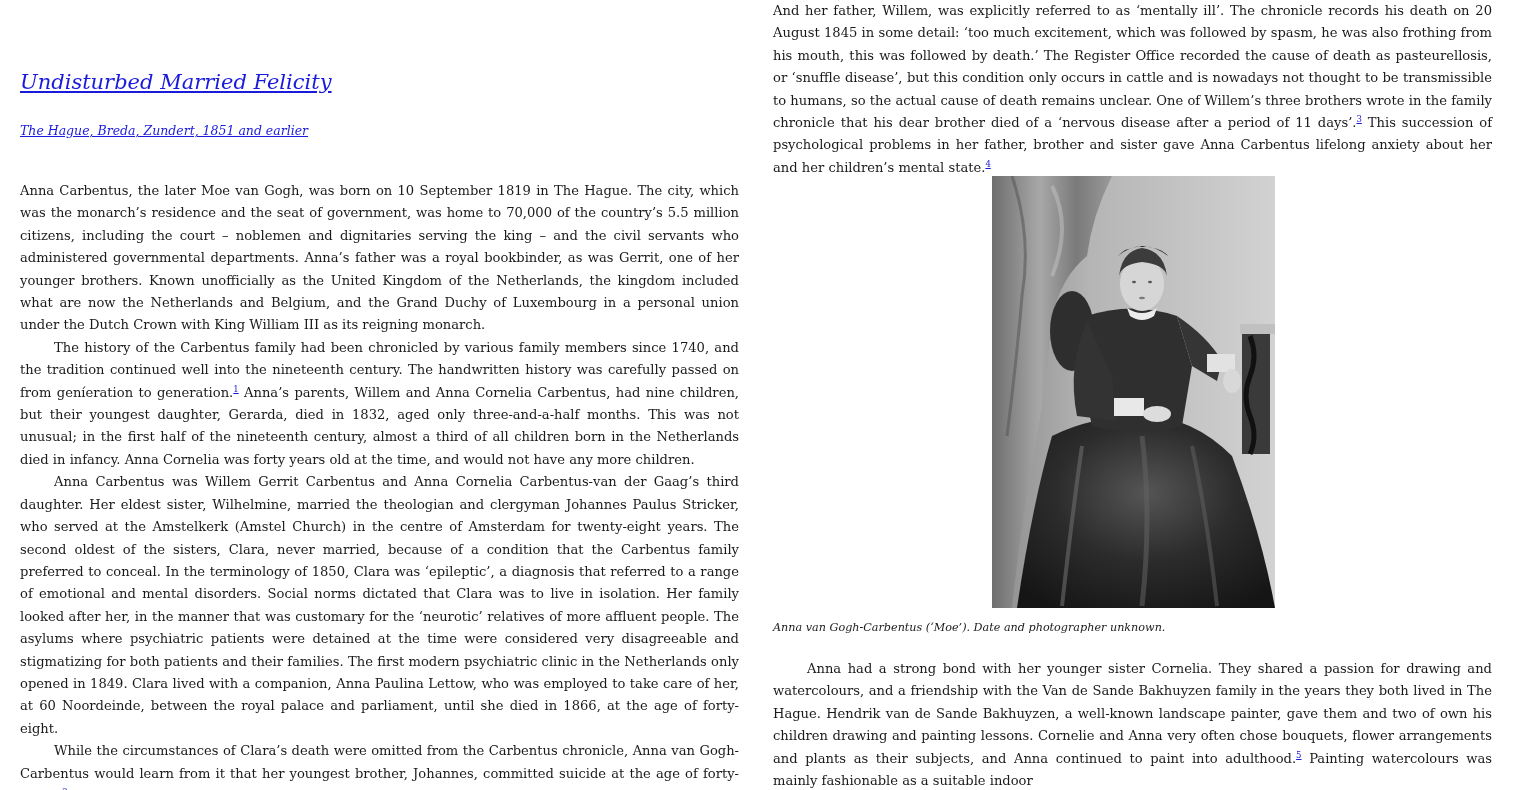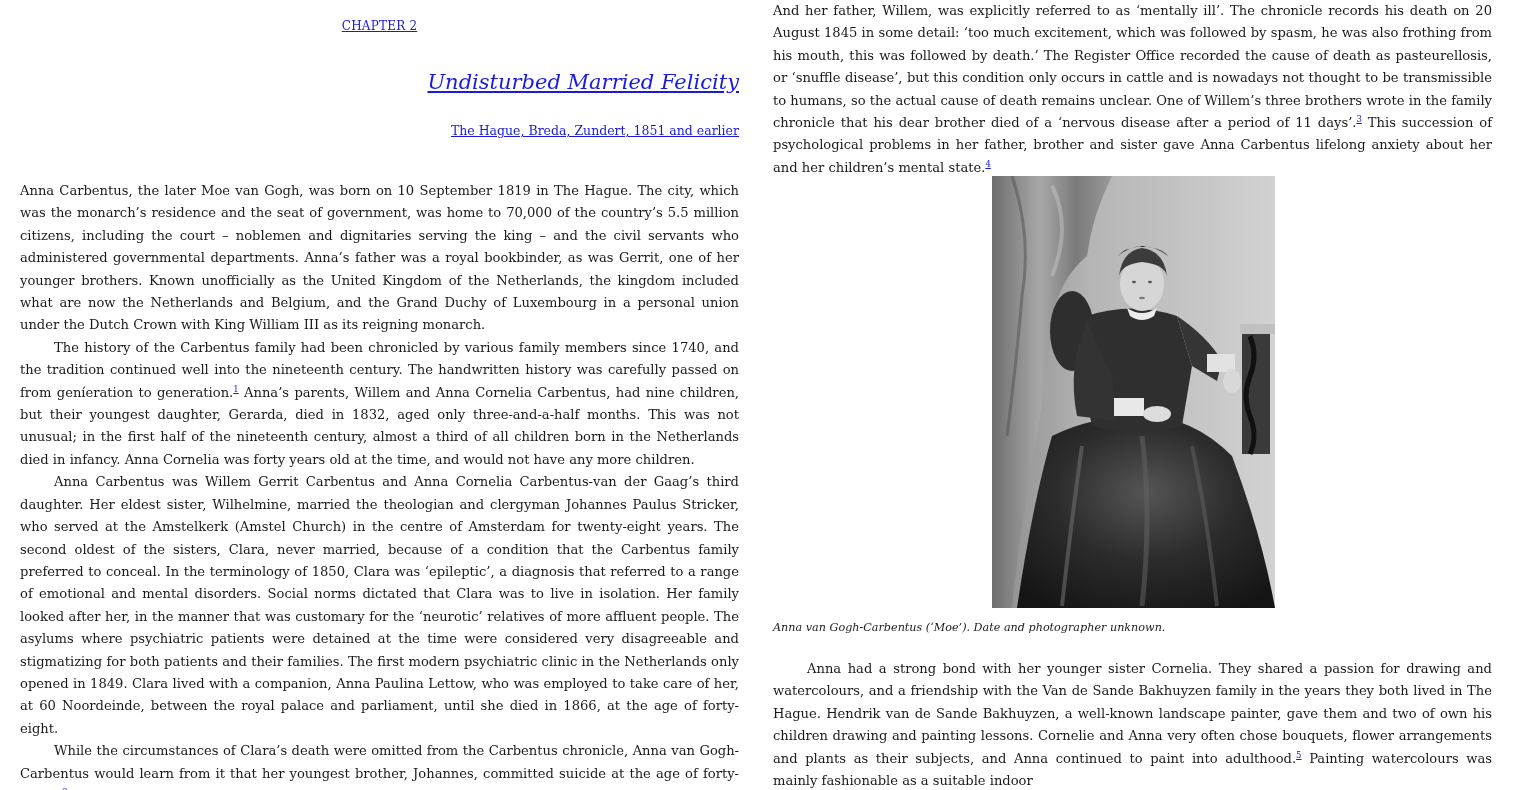--- a/index.html
+++ b/index.html
@@ -35,31 +35,32 @@
       width: 719px;
       text-align: center;
       font-size: 12px;
       letter-spacing: 0.2px;
     }
     .chapter-title {
       position: absolute;
       top: 70px;
       left: 0;
       width: 719px;
-      text-align: right;
+      text-align: left;
       font-size: 21px;
       font-style: italic;
     }
     .chapter-sub {
       position: absolute;
       top: 123px;
       left: 0;
       width: 719px;
-      text-align: right;
+      text-align: left;
       font-size: 12.5px;
+      font-style: italic;
     }
     a.link {
       color: #1a1adb;
       text-decoration: underline;
       cursor: pointer;
     }
     .body-text {
       font-size: 13.1px;
       line-height: 22.4px;
       text-align: justify;
@@ -117,23 +118,20 @@
       position: absolute;
       top: 658px;
       left: 0;
       width: 719px;
     }
   </style>
 </head>
 <body>
 
 <div class="page page-left">
-  <div class="chapter-label">
-    <a class="link">CHAPTER 2</a>
-  </div>
   <div class="chapter-title">
     <a class="link">Undisturbed Married Felicity</a>
   </div>
   <div class="chapter-sub">
     <a class="link">The Hague, Breda, Zundert, 1851 and earlier</a>
   </div>
 
   <div class="left-body body-text">
     <p>Anna Carbentus, the later Moe van Gogh, was born on 10 September 1819 in The Hague. The city, which was the monarch’s residence and the seat of government, was home to 70,000 of the country’s 5.5 million citizens, includ­ing the court – noblemen and dignitaries serving the king – and the civil servants who administered governmental departments. Anna’s father was a royal bookbinder, as was Gerrit, one of her younger brothers. Known unofficially as the United Kingdom of the Netherlands, the kingdom included what are now the Netherlands and Belgium, and the Grand Duchy of Luxembourg in a personal union under the Dutch Crown with King William III as its reigning monarch.</p>
     <p class="indent"><span>The history of the Carbentus family had been chronicled by various family members since 1740, and the tradition continued well into the nineteenth century. The handwritten history was carefully passed on from geníeration to generation.</span><sup class="fn"><a>1</a></sup><span> Anna’s parents, Willem and Anna Cornelia Carbentus, had nine children, but their youngest daughter, Gerarda, died in 1832, aged only three-and-a-half months. This was not unusual; in the first half of the nineteenth century, almost a third of all children born in the Netherlands died in infancy. Anna Cornelia was forty years old at the time, and would not have any more children.</span></p>

